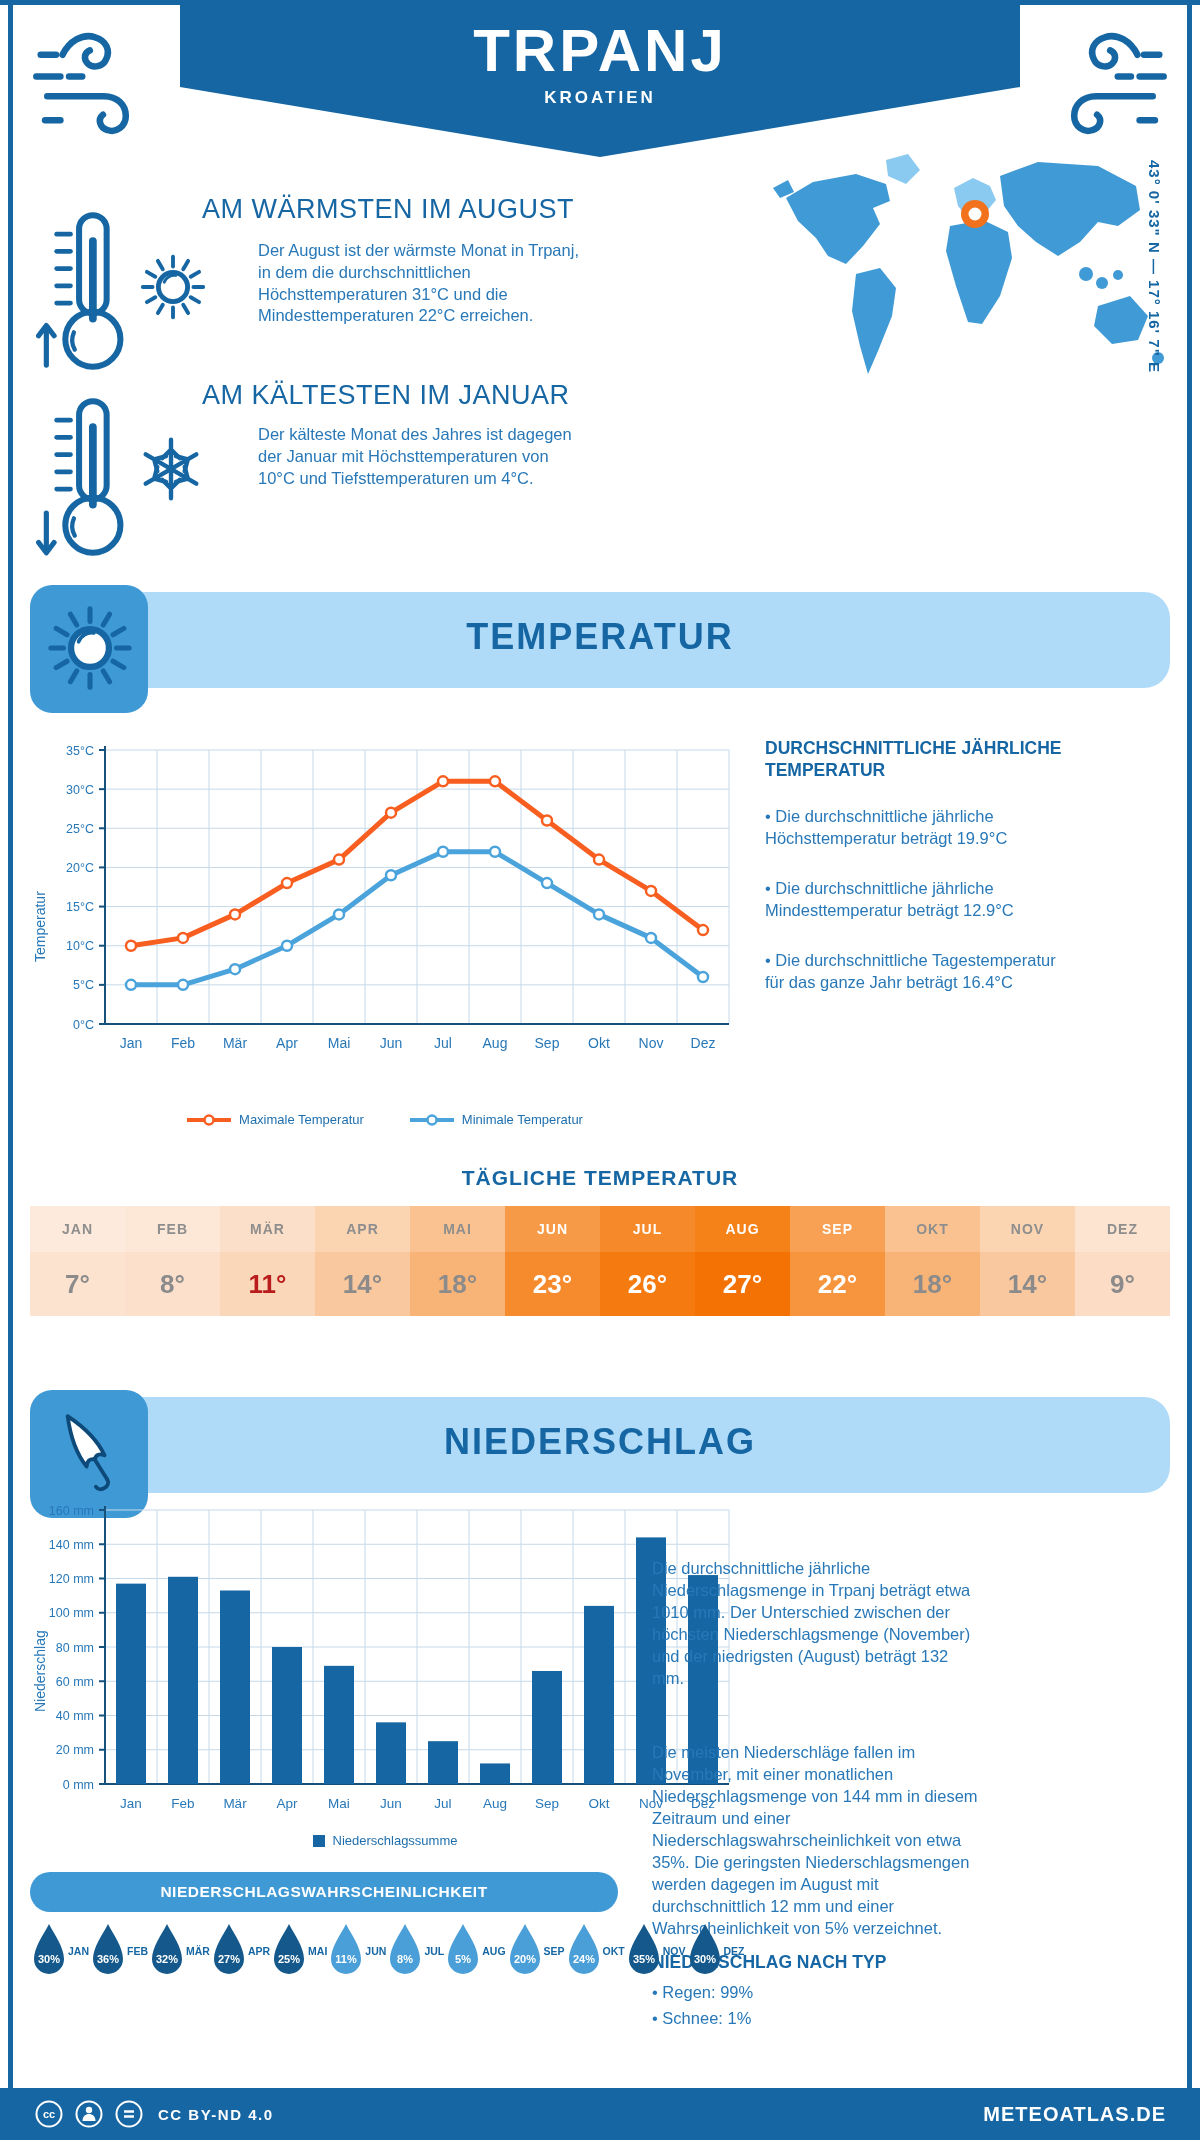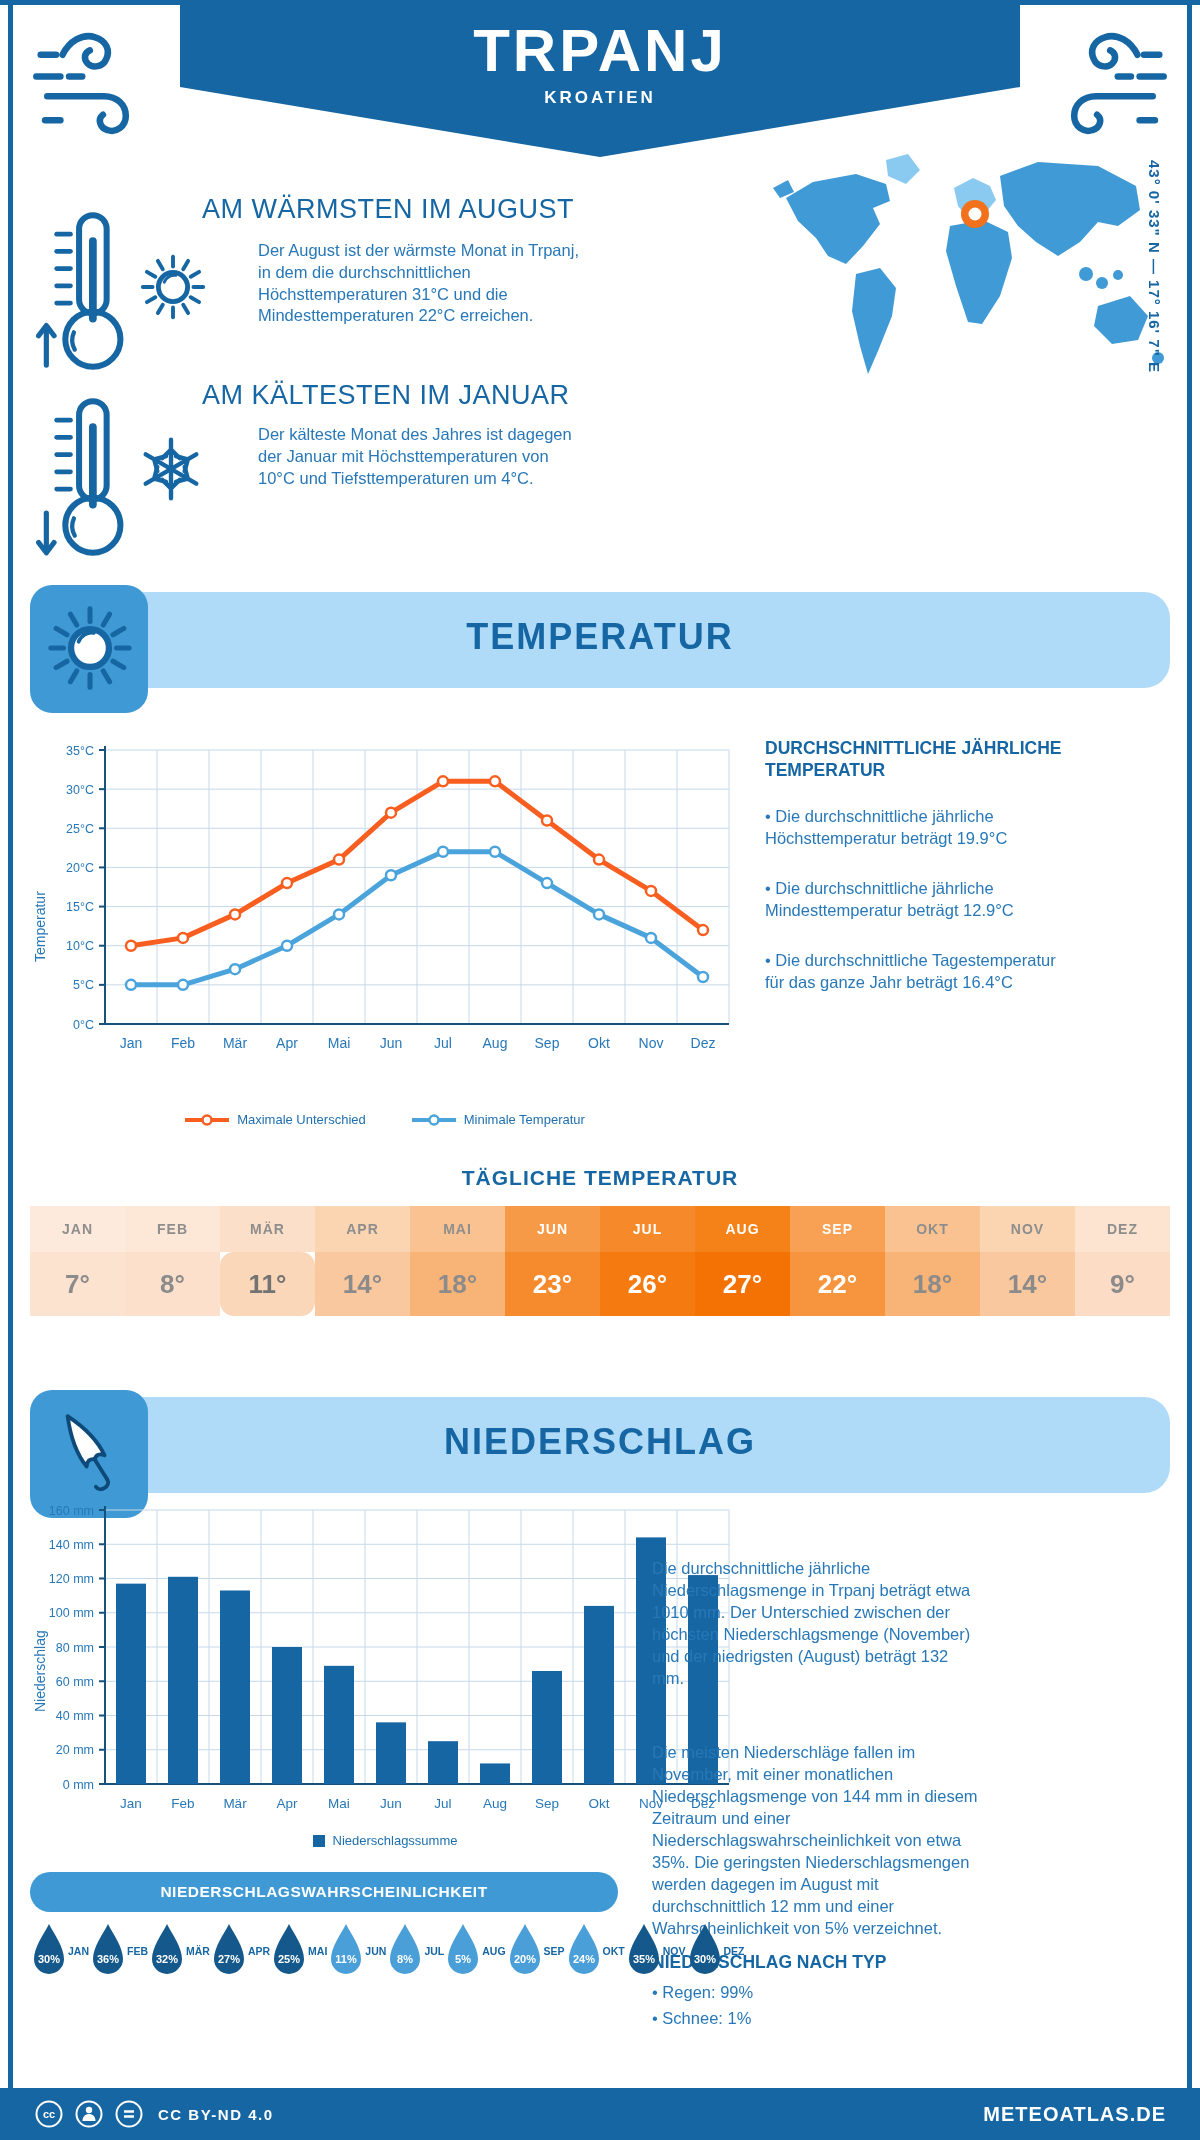--- a/index.html
+++ b/index.html
@@ -250,21 +250,21 @@
       <circle cx="569" cy="176.39999999999998" r="5" fill="#fff" stroke="#4ba3dc" stroke-width="2.5"></circle>
       <circle cx="621" cy="199.8857142857143" r="5" fill="#fff" stroke="#4ba3dc" stroke-width="2.5"></circle>
       <circle cx="673" cy="239.0285714285714" r="5" fill="#fff" stroke="#4ba3dc" stroke-width="2.5"></circle>
     </svg>
   <div class="legend" style="top:1112px;">
     <div class="legend-item">
       <svg width="44" height="12">
         <line x1="0" y1="6" x2="44" y2="6" stroke="#f85e1f" stroke-width="4"></line>
         <circle cx="22" cy="6" r="4.5" fill="#fff" stroke="#f85e1f" stroke-width="2.5"></circle>
       </svg>
-      <span>Maximale Unterschied</span>
+      <span>Maximale Temperatur</span>
     </div>
     <div class="legend-item">
       <svg width="44" height="12">
         <line x1="0" y1="6" x2="44" y2="6" stroke="#4ba3dc" stroke-width="4"></line>
         <circle cx="22" cy="6" r="4.5" fill="#fff" stroke="#4ba3dc" stroke-width="2.5"></circle>
       </svg>
       <span>Minimale Temperatur</span>
     </div>
   </div>
 
@@ -282,21 +282,21 @@
       <div class="cell hd" style="background: rgb(249, 194, 144); color: rgb(142, 142, 142);">MAI</div>
       <div class="cell hd" style="background: rgb(247, 154, 71); color: rgb(255, 255, 255);">JUN</div>
       <div class="cell hd" style="background: rgb(246, 138, 43); color: rgb(255, 255, 255);">JUL</div>
       <div class="cell hd" style="background: rgb(245, 130, 24); color: rgb(255, 255, 255);">AUG</div>
       <div class="cell hd" style="background: rgb(248, 161, 85); color: rgb(255, 255, 255);">SEP</div>
       <div class="cell hd" style="background: rgb(249, 194, 144); color: rgb(142, 142, 142);">OKT</div>
       <div class="cell hd" style="background: rgb(251, 212, 178); color: rgb(142, 142, 142);">NOV</div>
       <div class="cell hd" style="background: rgb(253, 228, 208); color: rgb(142, 142, 142);">DEZ</div>
       <div class="cell vl" style="background: rgb(252, 227, 208); color: rgb(139, 139, 139);">7°</div>
       <div class="cell vl" style="background: rgb(252, 224, 203); color: rgb(139, 139, 139);">8°</div>
-      <div class="cell vl" style="background: rgb(251, 215, 186); color: #737373; border-radius: 14px;">11°</div>
+      <div class="cell vl" style="background: rgb(251, 215, 186); color: #b91c1c;">11°</div>
       <div class="cell vl" style="background: rgb(250, 200, 158); color: rgb(139, 139, 139);">14°</div>
       <div class="cell vl" style="background: rgb(248, 179, 119); color: rgb(139, 139, 139);">18°</div>
       <div class="cell vl" style="background: rgb(246, 139, 45); color: rgb(255, 255, 255);">23°</div>
       <div class="cell vl" style="background: rgb(245, 123, 16); color: rgb(255, 255, 255);">26°</div>
       <div class="cell vl" style="background: rgb(244, 114, 4); color: rgb(255, 255, 255);">27°</div>
       <div class="cell vl" style="background: rgb(247, 149, 62); color: rgb(255, 255, 255);">22°</div>
       <div class="cell vl" style="background: rgb(248, 179, 119); color: rgb(139, 139, 139);">18°</div>
       <div class="cell vl" style="background: rgb(250, 200, 158); color: rgb(139, 139, 139);">14°</div>
       <div class="cell vl" style="background: rgb(252, 220, 196); color: rgb(139, 139, 139);">9°</div>
     </div>

